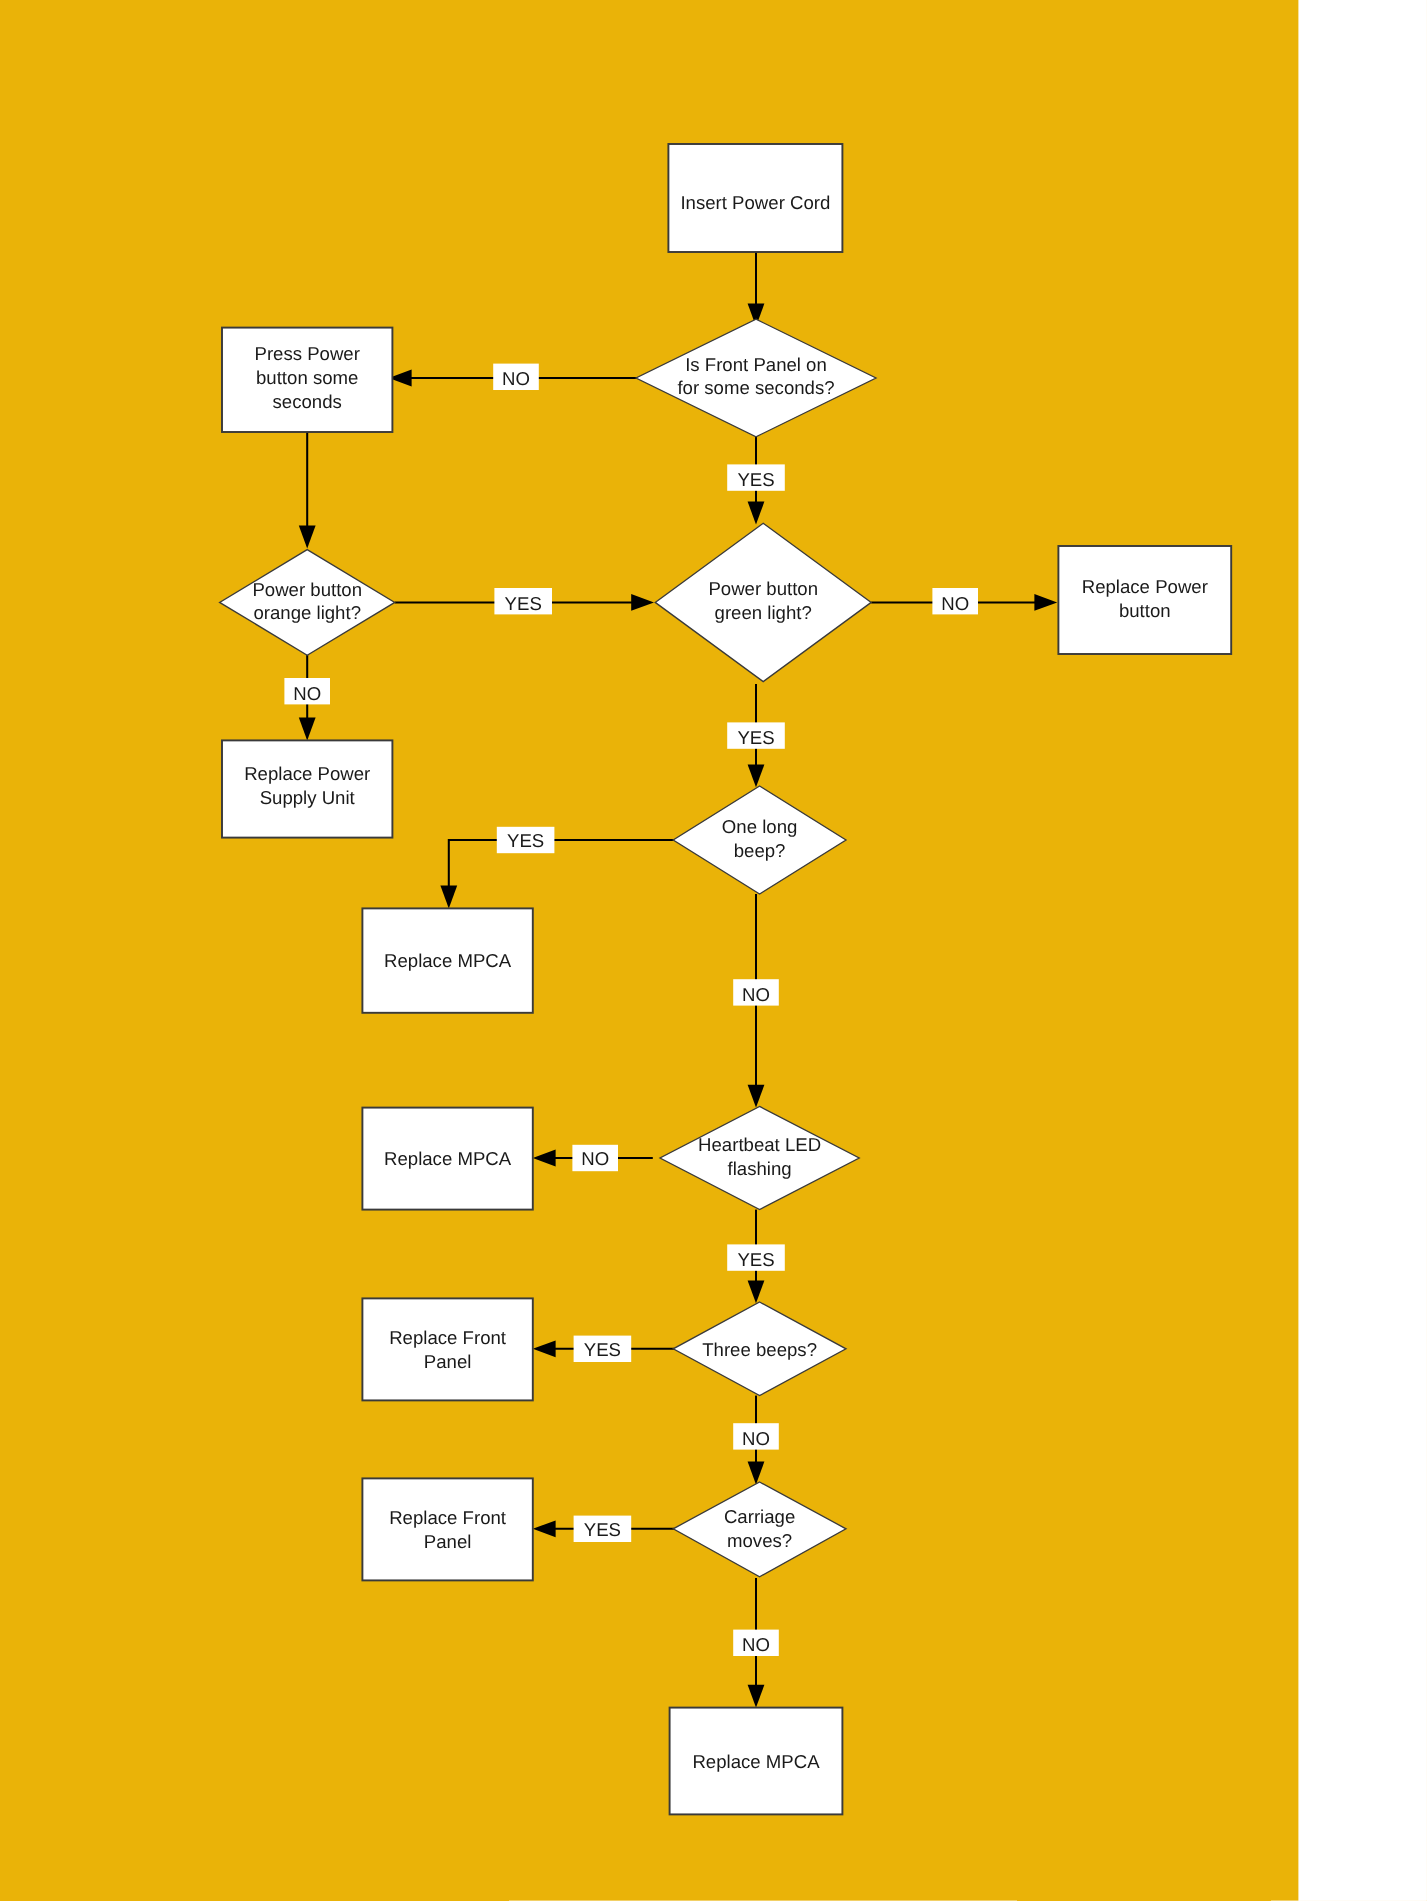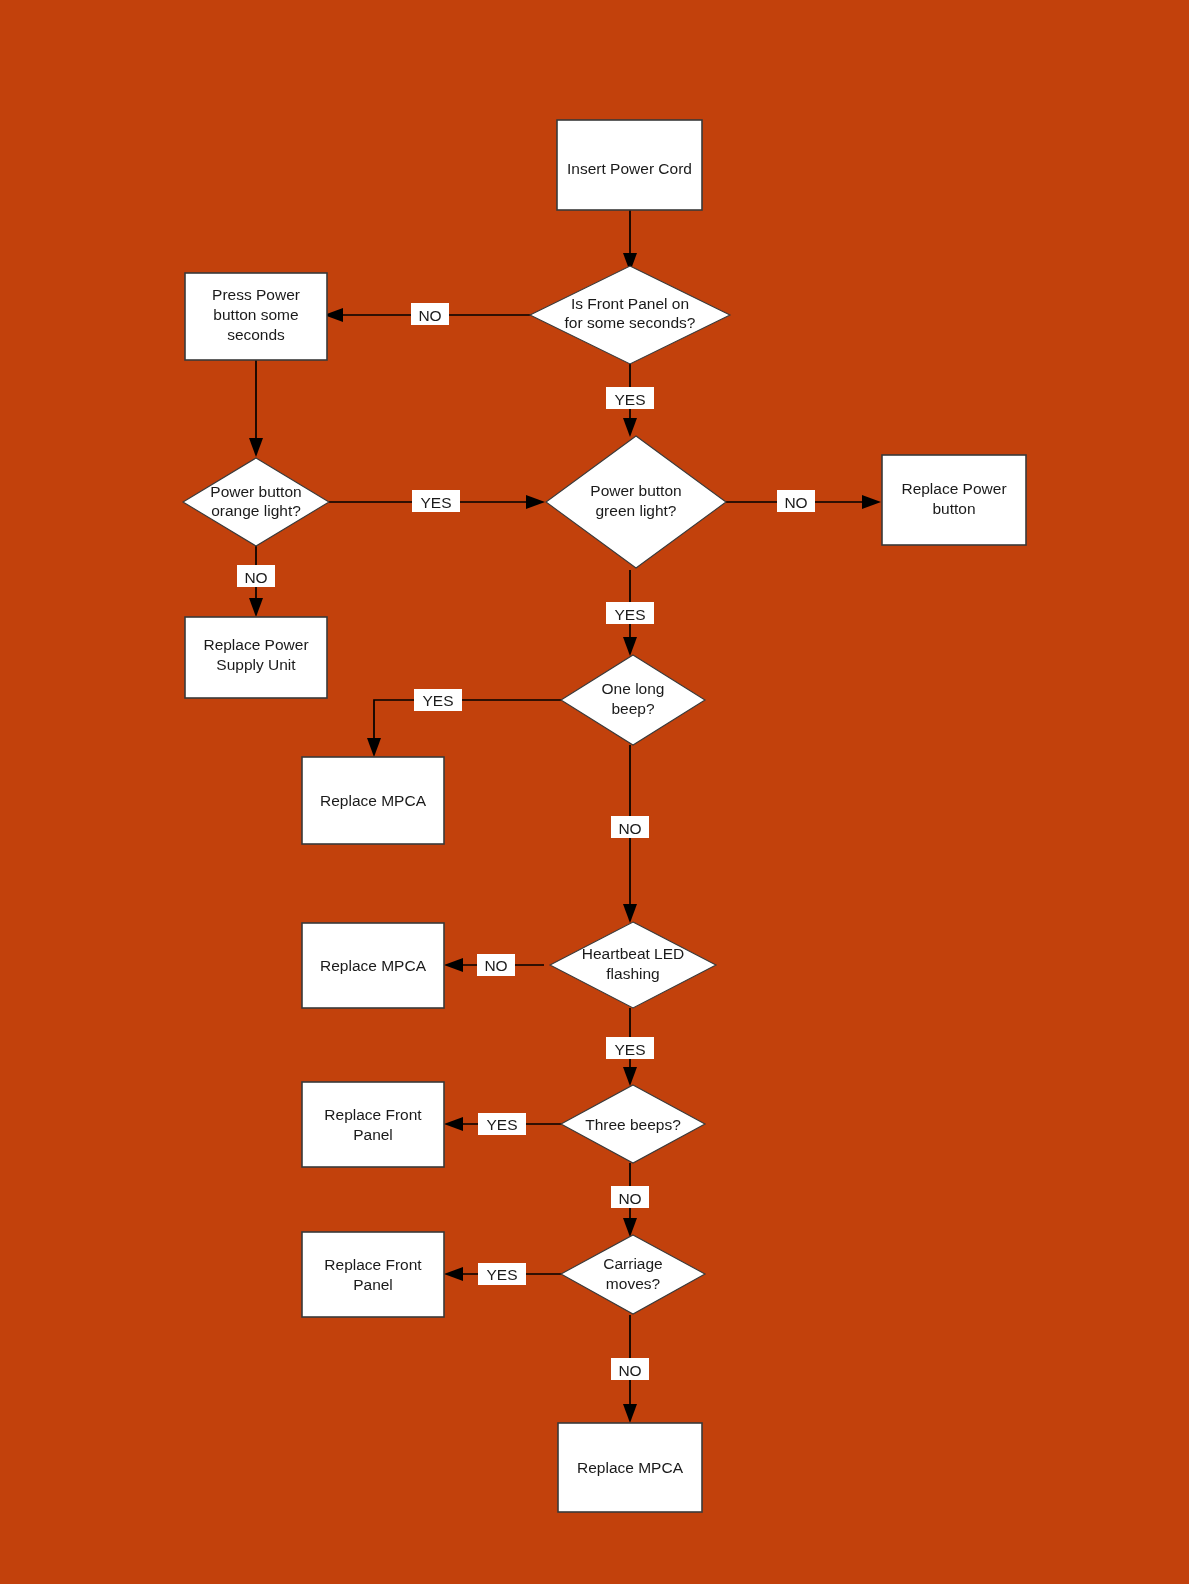--- a/index.html
+++ b/index.html
@@ -5,23 +5,23 @@
   html, body {
     margin: 0;
     padding: 0;
     background: #ffffff;
   }
   body {
     font-family: "Liberation Sans", sans-serif;
   }
   #page {
     position: relative;
-    width: 1189px;
+    width: 1082px;
     height: 1584px;
-    background: #c2410c;
+    background: #eab308;
     overflow: hidden;
   }
   #flow-svg {
     position: absolute;
     top: 0;
     left: 0;
     width: 1189px;
     height: 1584px;
   }
   .node-text {

